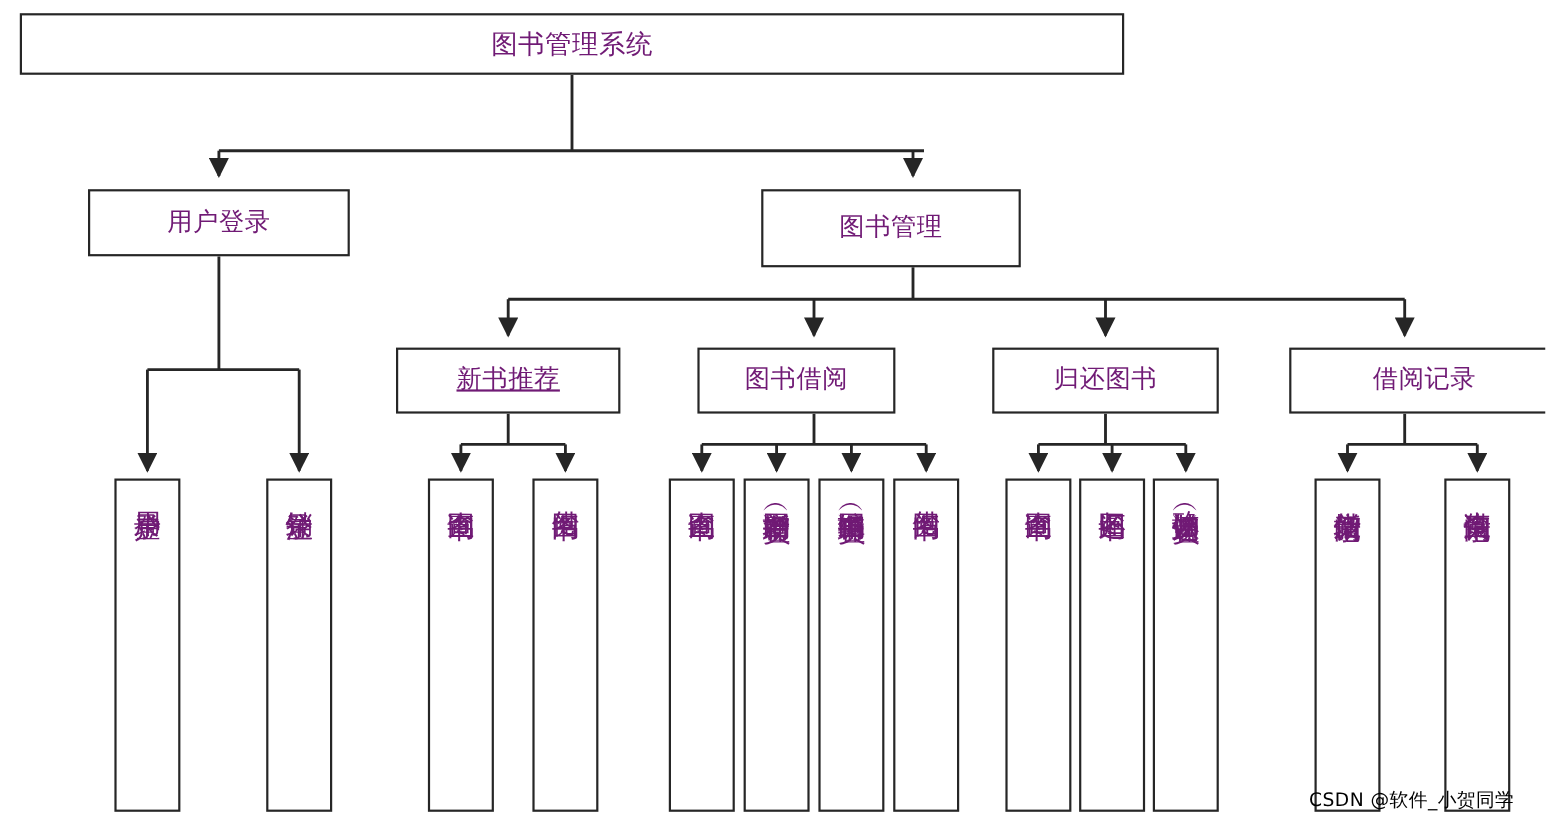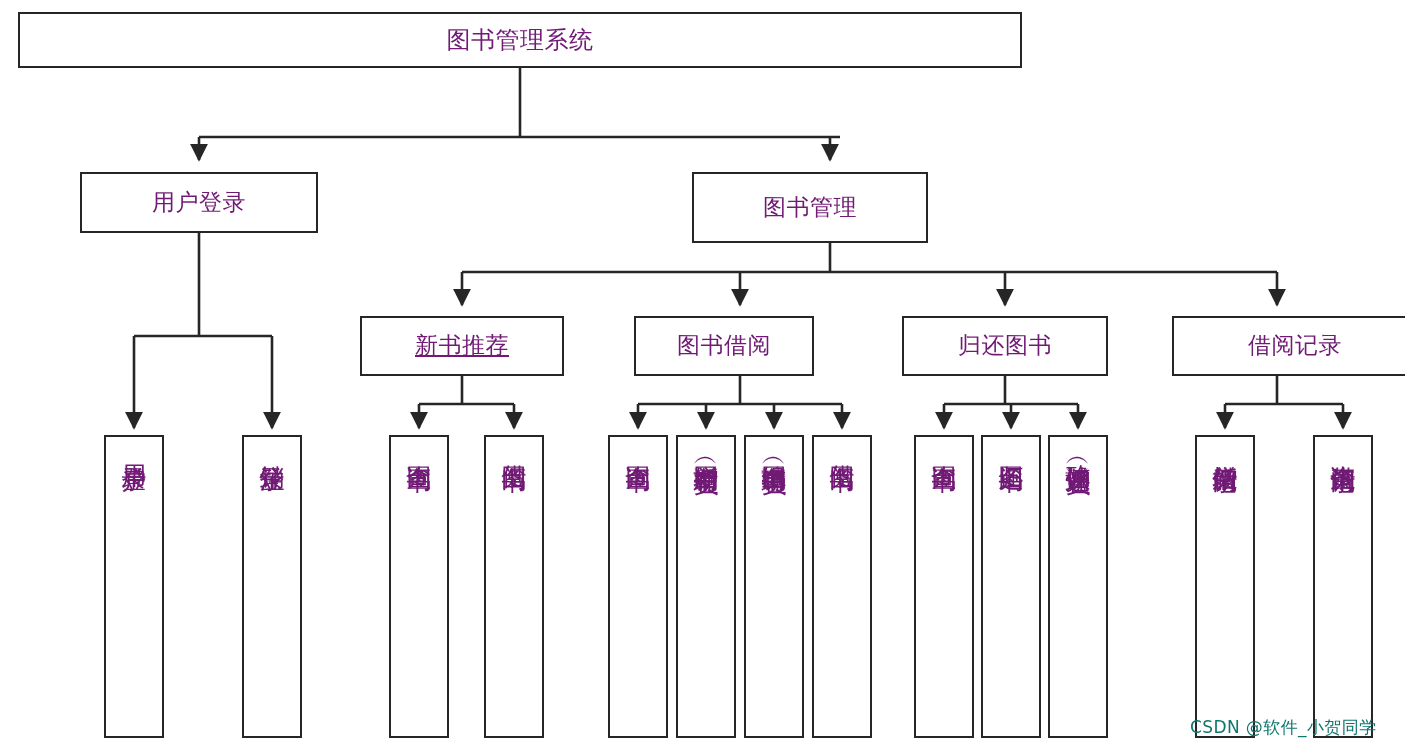--- a/index.html
+++ b/index.html
@@ -59,21 +59,21 @@
   .node.v .label {
     writing-mode: vertical-rl;
     text-orientation: upright;
     font-size: 25px;
     line-height: 1.08;
     letter-spacing: 1px;
     white-space: nowrap;
   }
   .watermark {
     position: absolute;
-    color: #0f766e;
+    color: #000000;
     font-size: 17px;
     white-space: nowrap;
     letter-spacing: 0.4px;
   }
 </style>
 </head>
 <body>
 
 <div id="canvas">
 

